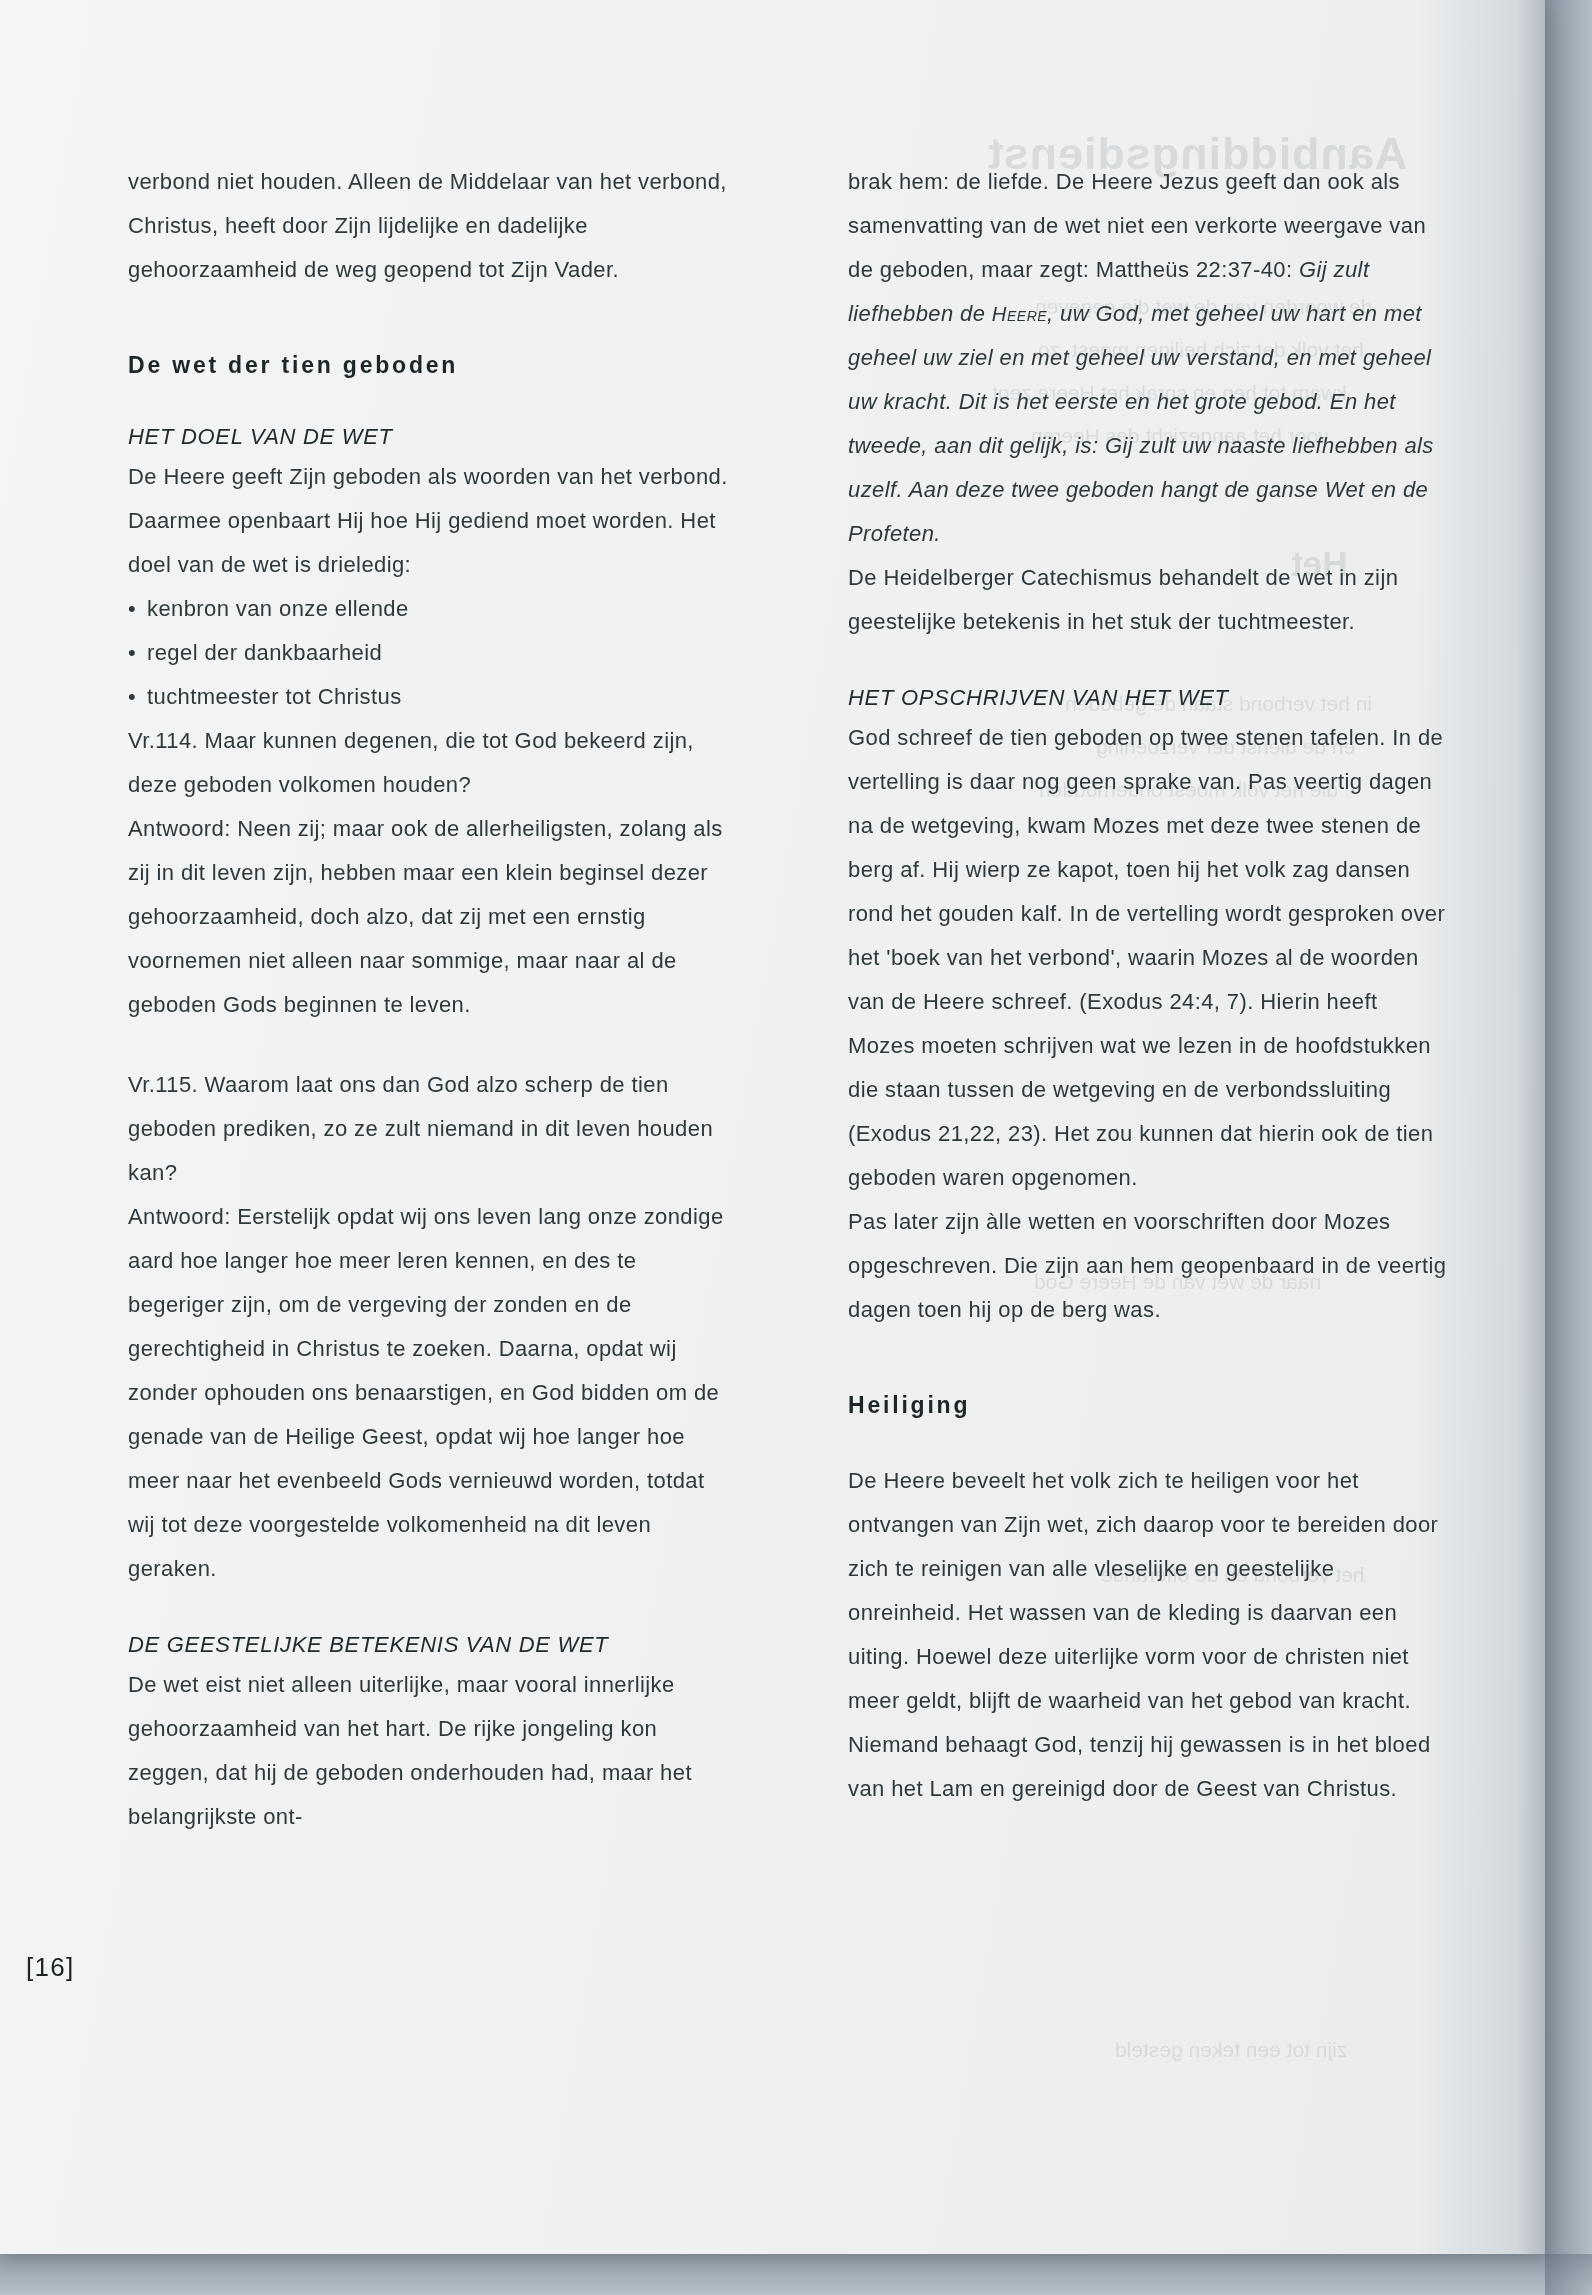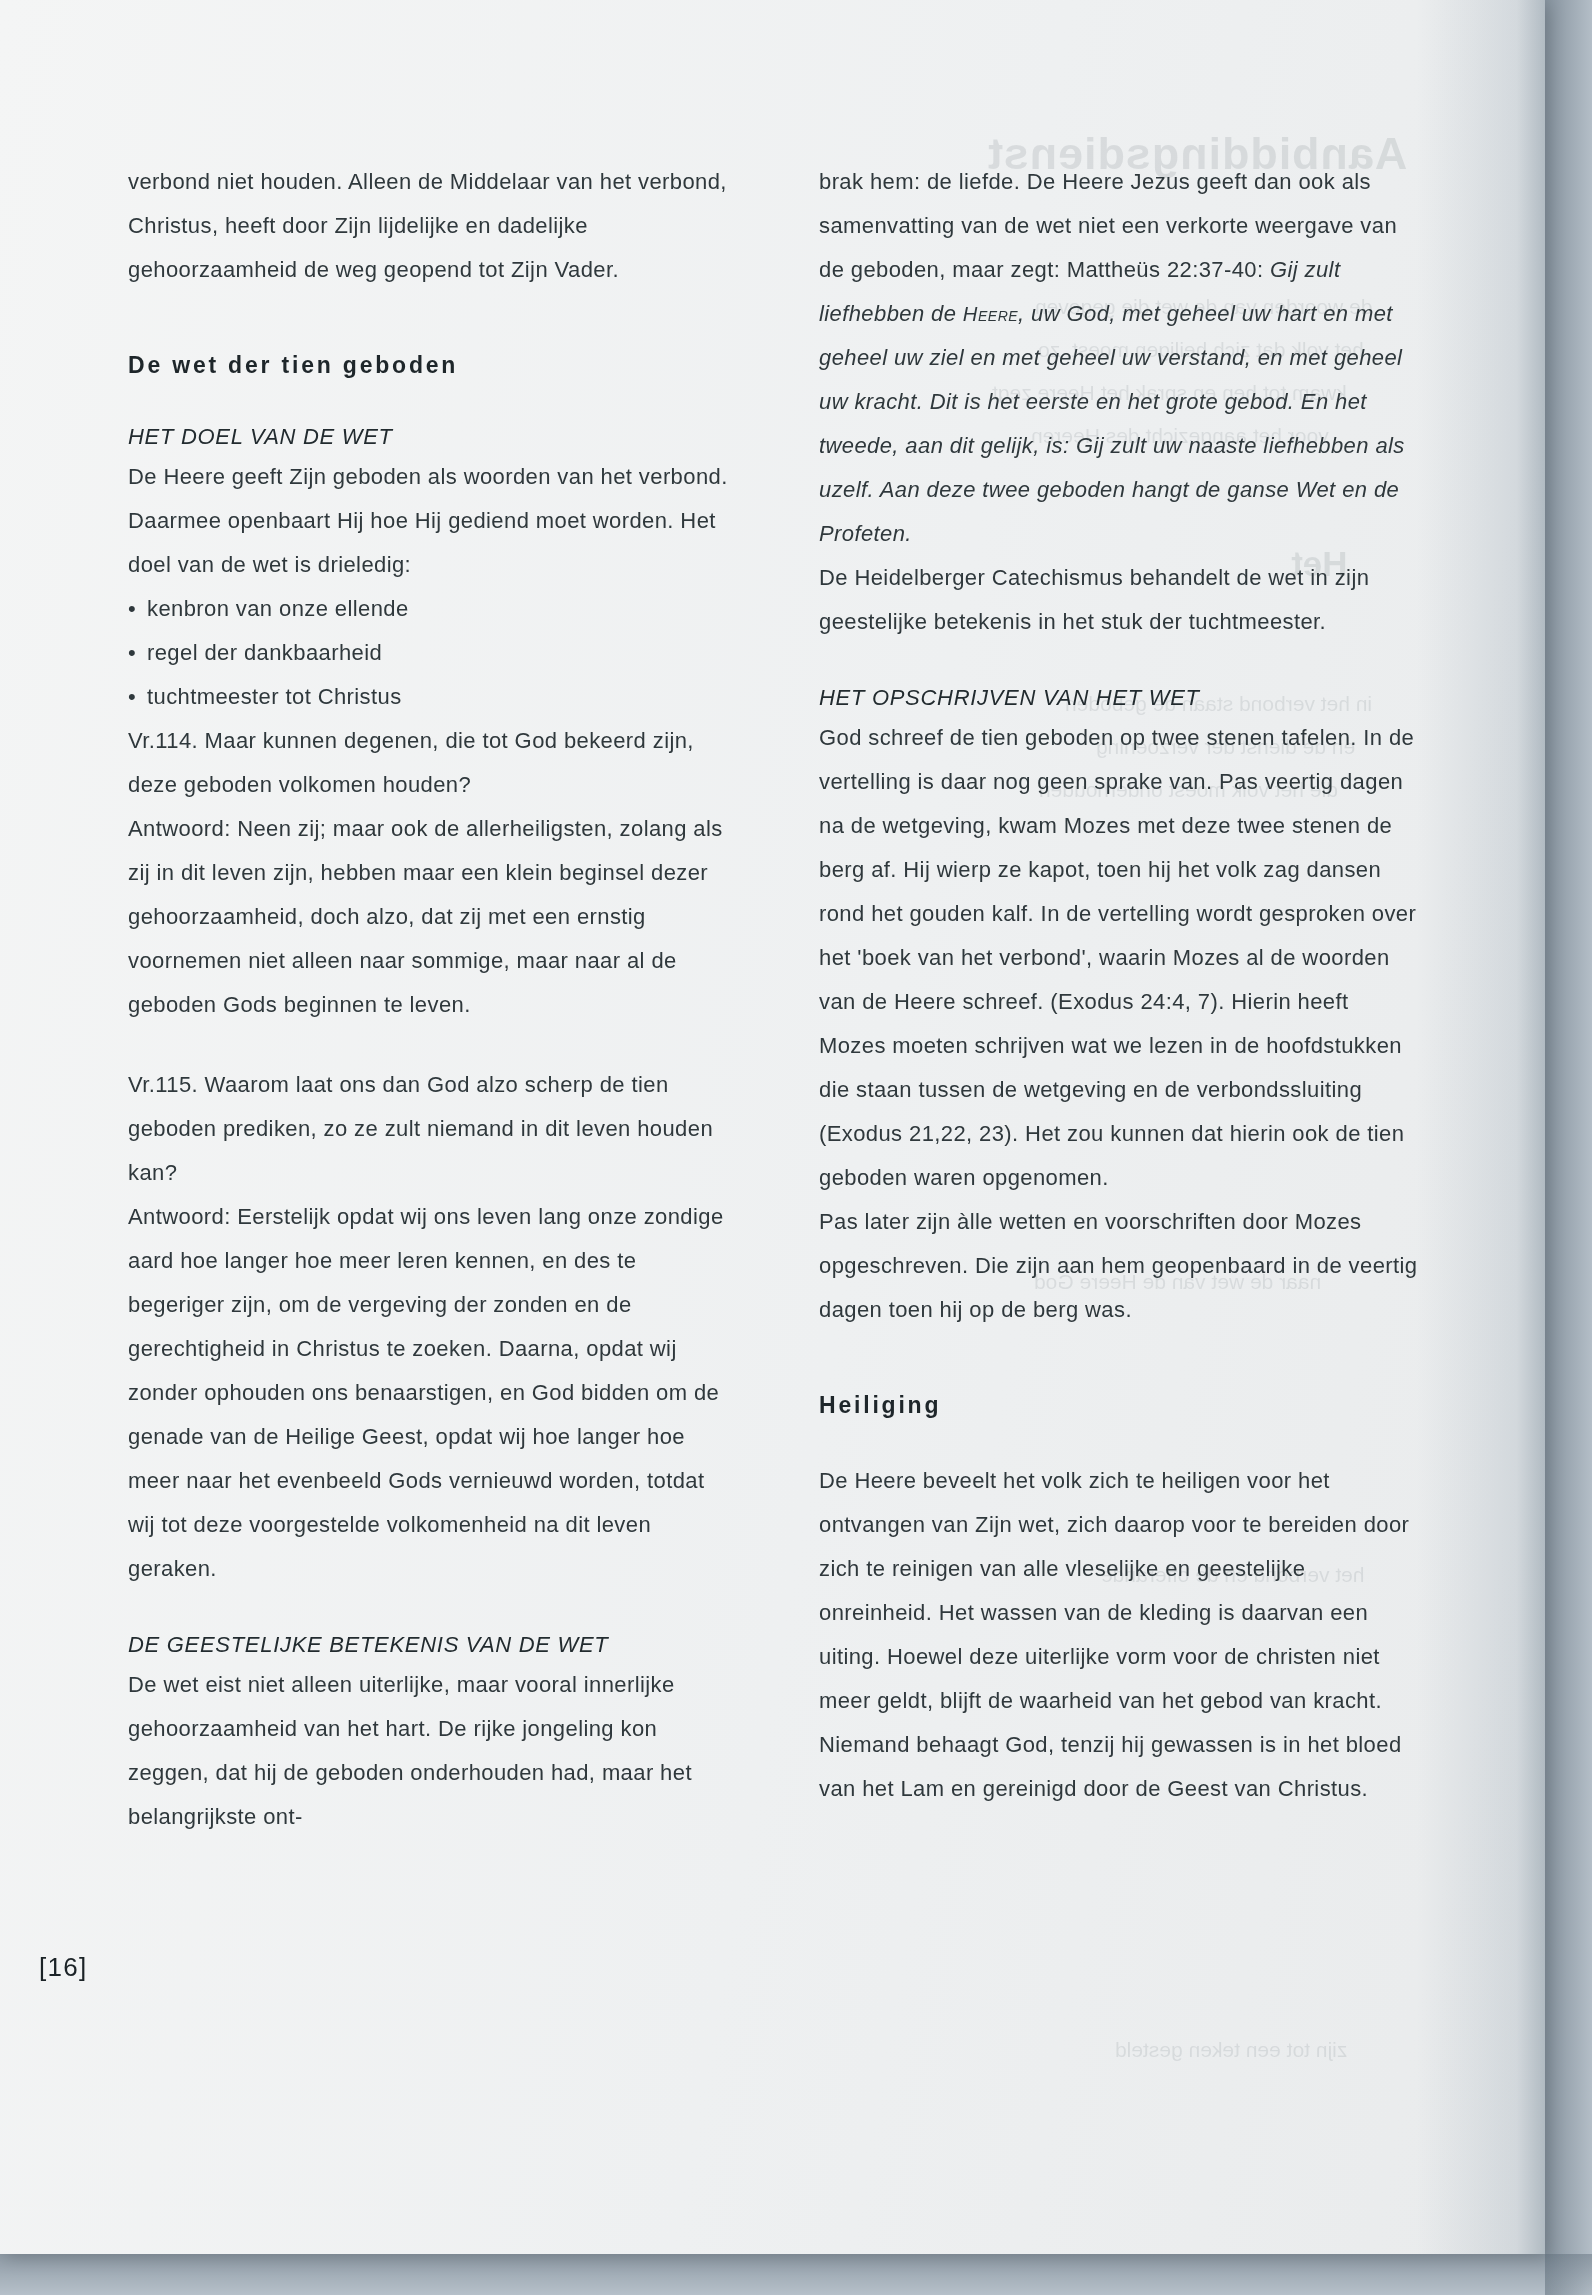--- a/index.html
+++ b/index.html
@@ -27,21 +27,21 @@
     position: absolute;
     left: 0; top: 0; right: 0; bottom: 0;
     background: linear-gradient(100deg, #f4f5f5 0%, #eef0f1 55%, #e9ebec 100%);
   }
   .cols {
     position: absolute;
     left: 128px;
     top: 160px;
     width: 1320px;
     display: flex;
-    gap: 91px;
+    gap: 120px;
   }
   .col {
     width: 600px;
   }
   p, li, h2, h3 {
     margin: 0;
     color: #2d3538;
   }
   .body-text {
     font-size: 22px;
@@ -96,21 +96,21 @@
   }
   ul.bullets li:before {
     content: "•";
     position: absolute;
     left: 0;
     top: 0;
     color: #2f383c;
   }
   .page-number {
     position: absolute;
-    left: 39px;
+    left: 26px;
     top: 1952px;
     font-size: 26px;
     letter-spacing: 1.3px;
     color: #1b2327;
     font-weight: 400;
   }
   .ghost-layer {
     position: absolute;
     left: 0; top: 0;
     width: 100%;

